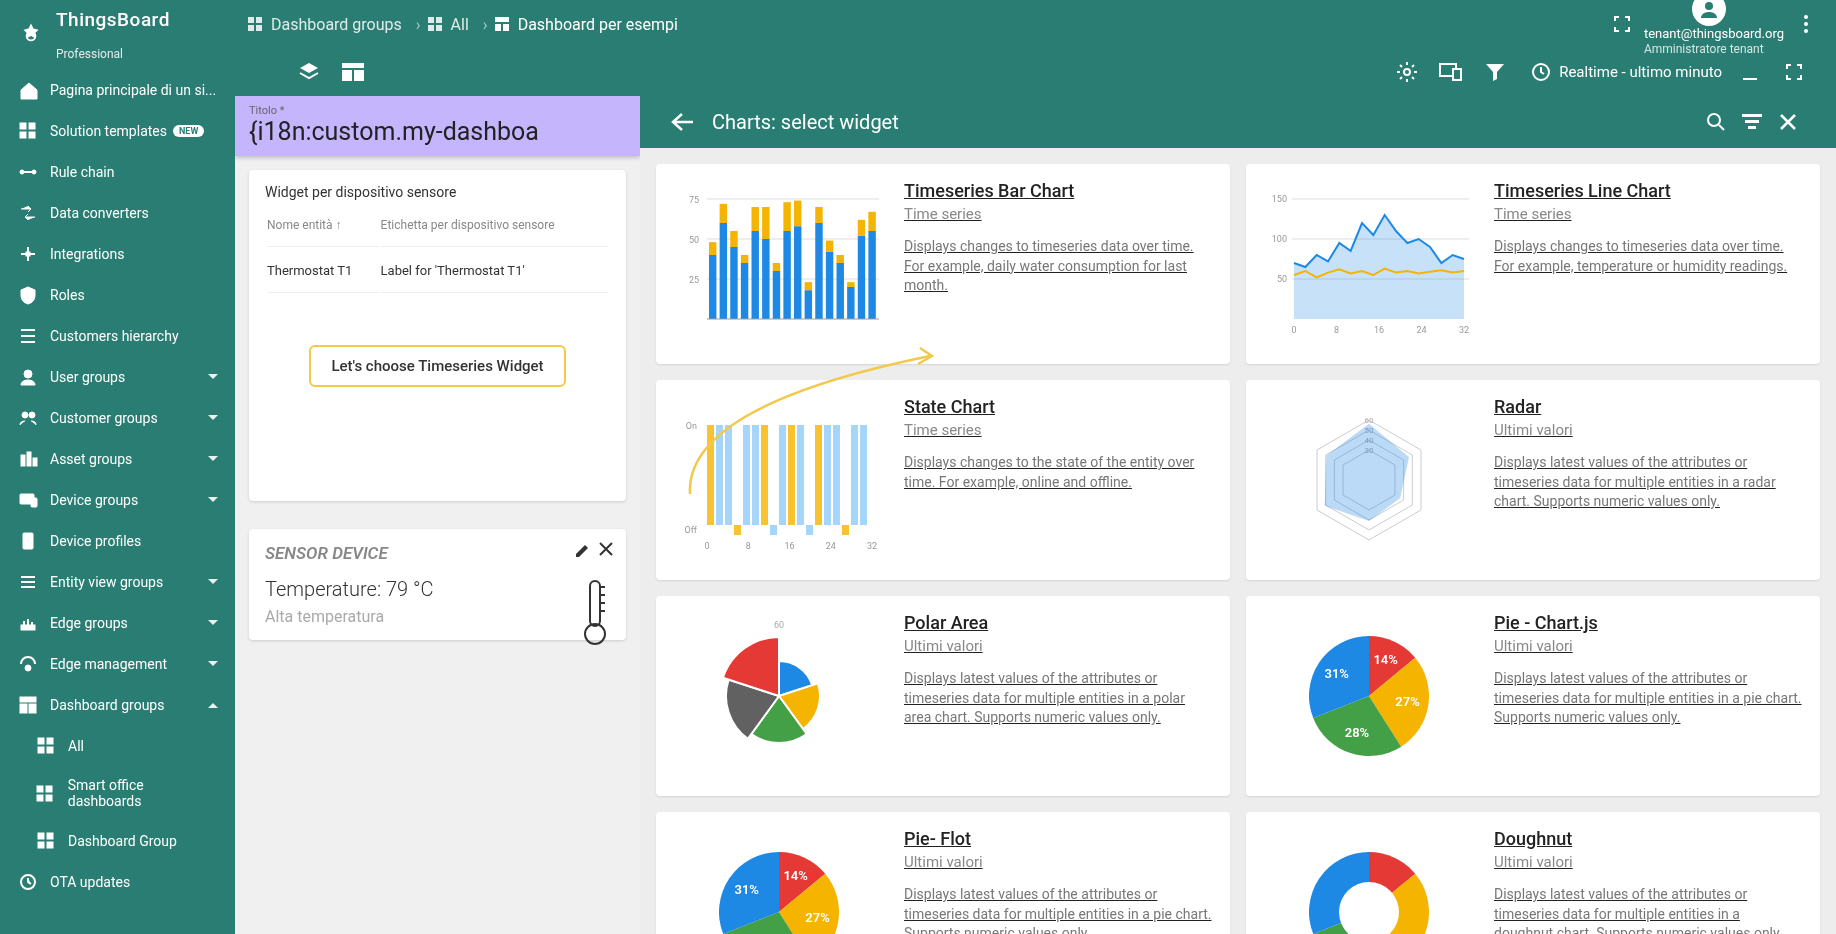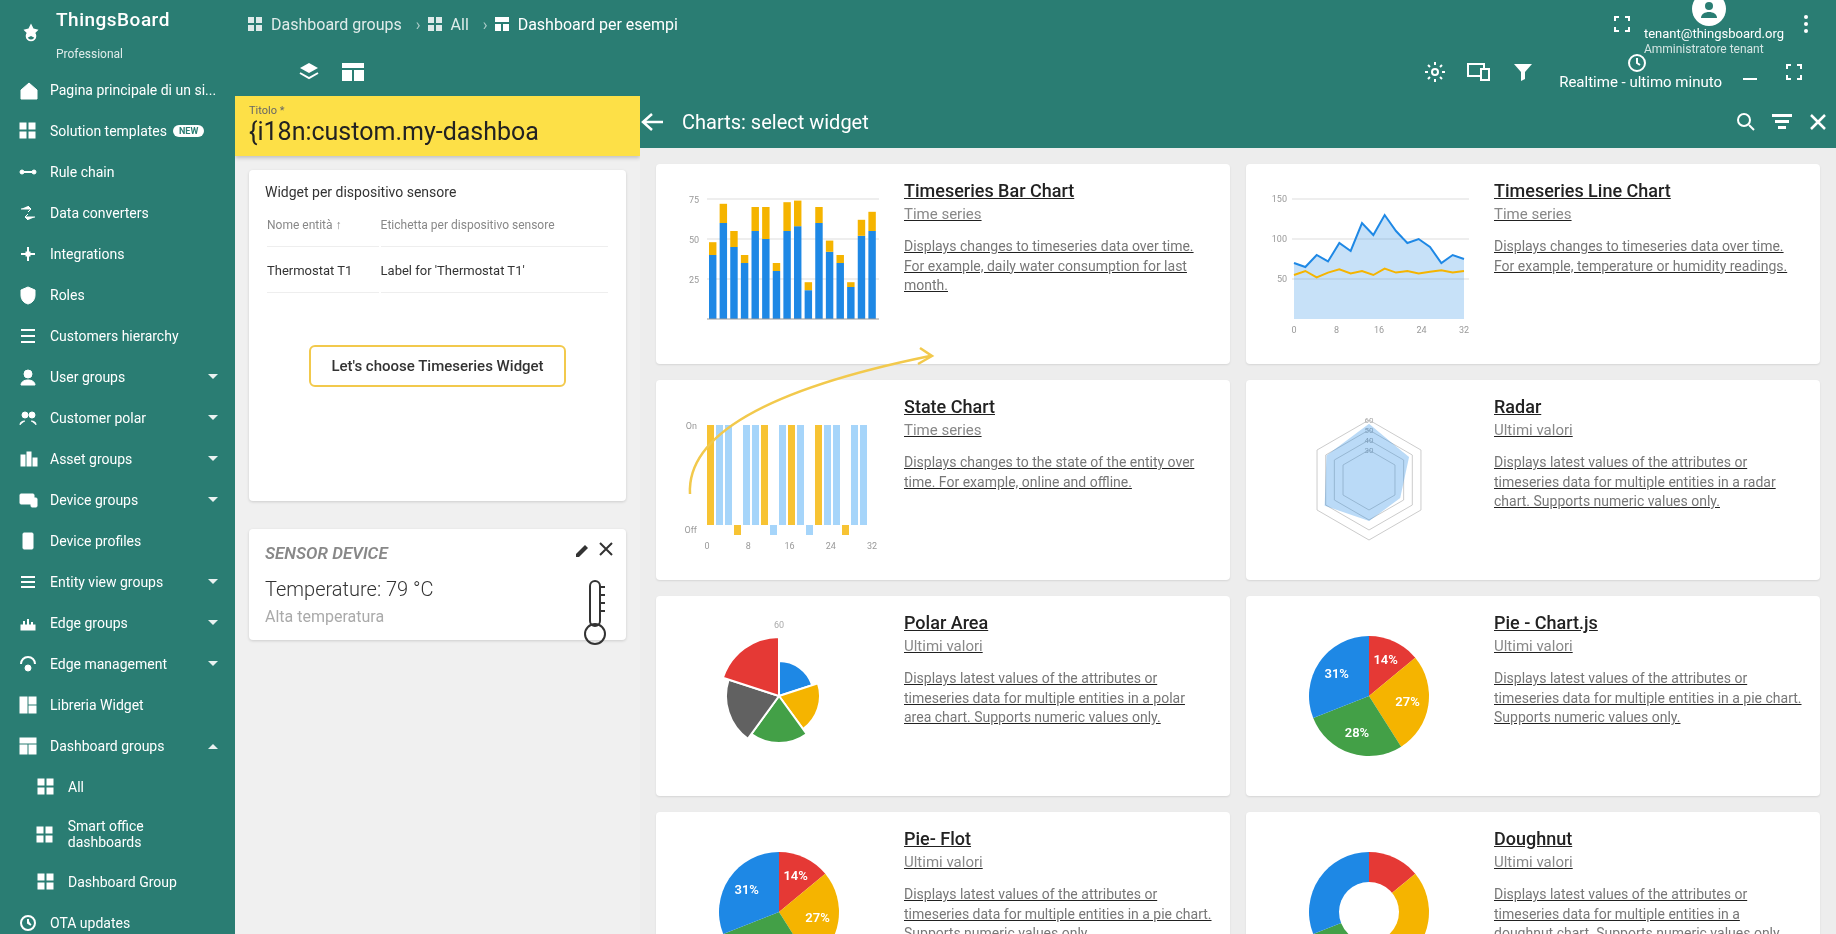--- a/index.html
+++ b/index.html
@@ -33,27 +33,27 @@
   .header .act { width: 36px; height: 36px; display: flex; align-items: center; justify-content: center; cursor: pointer; }
   .user { display: flex; align-items: center; margin: 0 4px; flex-direction: column; }
   .user .avatar { width: 34px; height: 34px; border-radius: 50%; background: #fff; color: #2a7d73; display: flex; align-items: center; justify-content: center; margin-right: 10px; }
   .user-info { font-size: 13px; line-height: 1.2; }
   .user-role { font-size: 12px; opacity: 0.8; }
 
   
   .toolbar { background: #2a7d73; color: #fff; height: 48px; display: flex; align-items: center; padding: 0 16px; }
   .toolbar .tact { width: 36px; height: 36px; display: flex; align-items: center; justify-content: center; cursor: pointer; margin-right: 8px; }
   .toolbar .spacer { flex: 1; }
-  .toolbar .realtime { display: flex; align-items: center; font-size: 15px; margin: 0 10px; cursor: pointer; flex-direction: column; }
+  .toolbar .realtime { display: flex; align-items: center; font-size: 15px; margin: 0 10px; cursor: pointer; }
   .toolbar .realtime svg { margin-right: 8px; }
 
   
   .body { flex: 1; display: flex; overflow: hidden; position: relative; }
   .left-panel { width: 405px; background: #f0f0f0; padding:0; display: flex; flex-direction: column; gap: 14px; overflow: hidden; }
-  .title-block { background: #fde047; padding: 8px 14px 10px; box-shadow: 0 2px 4px rgba(0,0,0,0.2); }
+  .title-block { background: #c4b5fd; padding: 8px 14px 10px; box-shadow: 0 2px 4px rgba(0,0,0,0.2); }
   .title-label { font-size: 11px; color: #666; }
   .title-value { font-size: 25px; color: #222; white-space: nowrap; overflow: hidden; }
 
   .widget-card { background: #fff; border-radius: 4px; box-shadow: 0 1px 3px rgba(0,0,0,0.15); padding: 14px 16px; margin: 0 14px; }
   .widget-title { font-size: 14px; color: #333; margin-bottom: 16px; }
   .mini-table { width: 100%; font-size: 13px; color: #555; }
   .mini-table th { text-align: left; font-weight: 400; color: #888; font-size: 12px; padding-bottom: 14px; border-bottom: 1px solid #eee; }
   .mini-table td { padding: 14px 0; border-bottom: 1px solid #eee; color: #333; }
   .mini-table th:first-child::after { content: " ↑"; }
 
@@ -63,21 +63,21 @@
   .sensor-card { background: #fff; border-radius: 4px; box-shadow: 0 1px 3px rgba(0,0,0,0.15); padding: 14px 16px; margin: 14px; position: relative; }
   .sensor-title { font-size: 17px; font-weight: 600; color: #888; margin-bottom: 14px; font-style: italic; }
   .sensor-value { font-size: 20px; font-weight: 300; color: #333; margin-bottom: 6px; }
   .sensor-sub { font-size: 16px; color: #aaa; }
   .sensor-edit { position: absolute; top: 12px; right: 12px; display: flex; gap: 6px; }
   .sensor-edit .ebtn { cursor: pointer; }
   .sensor-therm { position: absolute; right: 16px; top: 50px; }
 
   
   .selector { flex: 1; background: #ededed; display: flex; flex-direction: column; }
-  .sel-header { background: #2a7d73; color: #fff; height: 52px; display: flex; align-items: center; padding: 0 0; font-size: 20px; font-weight: 400; }
+  .sel-header { background: #2a7d73; color: #fff; height: 52px; display: flex; align-items: center; padding: 0 30px; font-size: 20px; font-weight: 400; }
   .sel-header .back { margin-right: 18px; cursor: pointer; }
   .sel-header .spacer { flex: 1; }
   .sel-header .hact { width: 36px; height: 36px; display: flex; align-items: center; justify-content: center; cursor: pointer; }
 
   .sel-body { flex: 1; overflow-y: auto; padding: 16px; display: grid; grid-template-columns: 1fr 1fr; gap: 16px; align-content: start; }
   .wcard { background: #fff; border-radius: 4px; box-shadow: 0 1px 2px rgba(0,0,0,0.1); display: flex; padding: 16px 18px; gap: 20px; min-height: 200px; cursor: pointer; }
   .wcard .thumb { width: 210px; flex-shrink: 0; display: flex; align-items: center; justify-content: center; }
   .wcard .info { flex: 1; min-width:0;text-decoration:underline; }
   .wcard h3 { font-size: 18px; font-weight: 500; color: #222; margin-bottom: 4px; }
   .wcard .subtype { font-size: 15px; color: #888; margin-bottom: 14px; }
@@ -181,21 +181,21 @@
           </span>
         </div>
         <div class="nav-item">
           <span class="ico">
             <svg width="19" height="19" fill="#fff" stroke="#fff">
               <circle cx="7" cy="7" r="3"></circle>
               <circle cx="14" cy="7" r="3"></circle>
               <path d="M2 17c0-3 2-4 5-4m6 0c3 0 5 1 5 4"></path>
             </svg>
           </span>
-          <span>Customer polar</span>
+          <span>Customer groups</span>
           <span class="chevron">
             <svg width="12" height="8" fill="#fff">
               <path d="M1 1l5 5 5-5z"></path>
             </svg>
           </span>
         </div>
         <div class="nav-item">
           <span class="ico">
             <svg width="19" height="19" fill="#fff" stroke="#fff">
               <rect x="3" y="6" width="4" height="11"></rect>
@@ -266,30 +266,20 @@
               <path d="M10 3c4 0 7 3 7 7M10 3c-4 0-7 3-7 7" fill="none" stroke-width="2"></path>
               <circle cx="10" cy="14" r="3"></circle>
             </svg>
           </span>
           <span>Edge management</span>
           <span class="chevron">
             <svg width="12" height="8" fill="#fff">
               <path d="M1 1l5 5 5-5z"></path>
             </svg>
           </span>
-        </div>
-        <div class="nav-item">
-          <span class="ico">
-            <svg width="19" height="19" fill="#fff" stroke="#fff">
-              <rect x="2" y="2" width="7" height="16"></rect>
-              <rect x="11" y="2" width="7" height="7"></rect>
-              <rect x="11" y="11" width="7" height="7"></rect>
-            </svg>
-          </span>
-          <span>Libreria Widget</span>
         </div>
         <div class="nav-item expanded">
           <span class="ico">
             <svg width="19" height="19" fill="#fff" stroke="#fff">
               <rect x="2" y="2" width="16" height="5"></rect>
               <rect x="2" y="9" width="7" height="9"></rect>
               <rect x="11" y="9" width="7" height="9"></rect>
             </svg>
           </span>
           <span>Dashboard groups</span>

